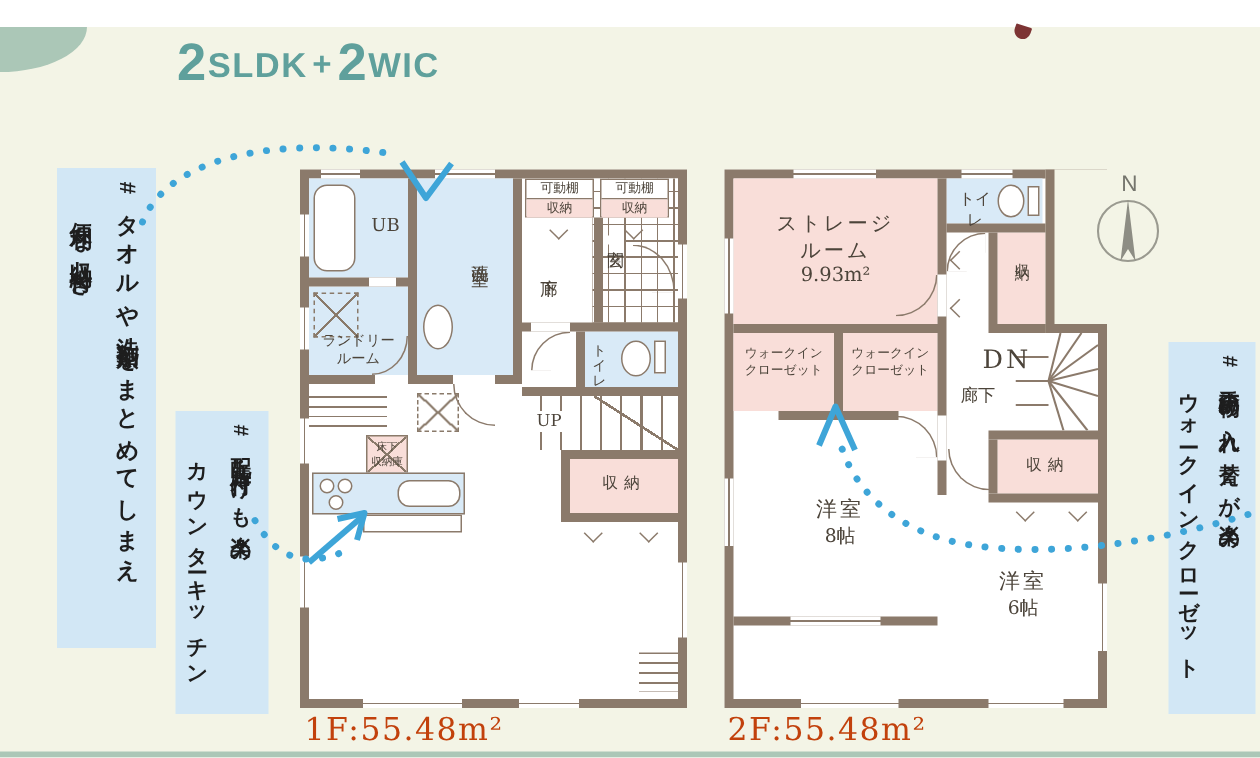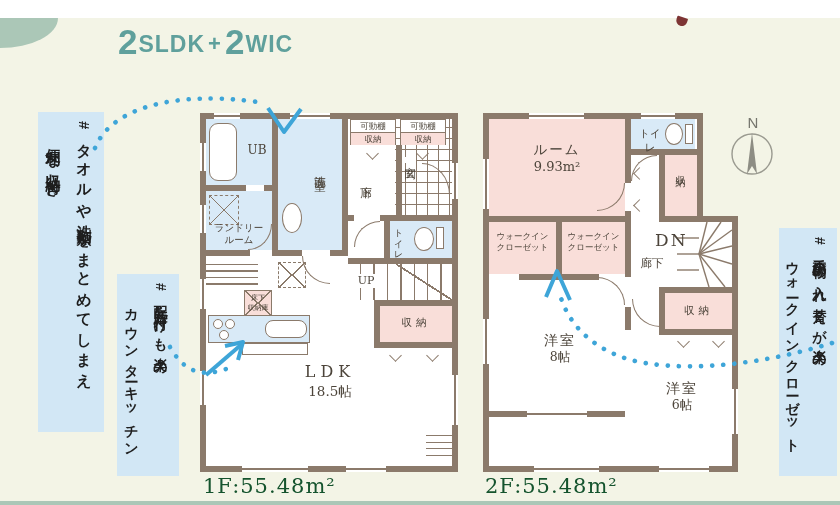--- a/index.html
+++ b/index.html
@@ -51,21 +51,21 @@
       repeating-linear-gradient(0deg,transparent 0 10px,#8b7a6b 10px 11px),
       repeating-linear-gradient(90deg,transparent 0 10px,#8b7a6b 10px 11px);}
   .tub{position:absolute;background:#fff;border:1.5px solid #8b7a6b;border-radius:9px;box-sizing:border-box;}
   .oval{position:absolute;background:#fff;border:1.4px solid #8b7a6b;border-radius:50%;box-sizing:border-box;}
   .rect{position:absolute;background:#fff;border:1.2px solid #8b7a6b;box-sizing:border-box;}
   .shelfbox{position:absolute;border:1px solid #8b7a6b;box-sizing:border-box;background:#fff;
       font-family:"DejaVu Serif","Liberation Serif",serif;color:#4c443a;text-align:center;}
   .shelfbox .r1{font-size:8.5px;line-height:12px;border-bottom:1px solid #8b7a6b;}
   .shelfbox .r2{font-size:8.5px;line-height:12px;background:#f9ded9;}
   .area-label{position:absolute;font-family:"DejaVu Serif","Liberation Serif",serif;
-      font-size:21px;color:#14532d;letter-spacing:1px;}
+      font-size:21px;color:#c2410c;letter-spacing:1px;}
   .arrows{position:absolute;left:0;top:0;pointer-events:none;}
   .compass-n{position:absolute;left:744px;top:114px;width:18px;text-align:center;
       font-size:15px;color:#75756d;}
   .compass-svg{position:absolute;left:727px;top:130px;}
 </style>
 </head>
 <body>
 
 <div class="bg"></div>
 <div class="corner-green"></div>
@@ -172,24 +172,20 @@
   <div class="rlabel vt" style="left:106px;top:48px;font-size:11.5px;">洗面室</div>
   <div class="rlabel" style="left:0;top:103px;width:66px;font-size:9.5px;">
     <div>ランドリー</div>
     <div>ルーム</div>
   </div>
   <div class="rlabel vt" style="left:152px;top:58px;font-size:11.5px;">廊下</div>
   <div class="rlabel vt" style="left:196px;top:38px;font-size:11px;background:#fff;padding:1px 0;">玄関</div>
   <div class="rlabel vt" style="left:186px;top:104px;font-size:9px;letter-spacing:0;">トイレ</div>
   <div class="rlabel" style="left:146px;top:155px;width:28px;font-size:11px;background:#fff;">UP</div>
   <div class="rlabel" style="left:174px;top:197px;width:72px;font-size:10.5px;letter-spacing:4px;">収納</div>
-  <div class="rlabel" style="left:78px;top:243px;width:92px;">
-    <div style="font-size:16px;letter-spacing:5px;">LDK</div>
-    <div style="font-size:13.5px;">18.5帖</div>
-  </div>
 </div>
 
 <div class="plan" style="left:483px;top:113px;width:243px;height:347px;">
 
   <div class="room pink" style="left:0;top:0;width:136px;height:97px;"></div>
   <div class="room blue" style="left:142px;top:0;width:64px;height:30px;"></div>
   <div class="room pink" style="left:176px;top:36px;width:32px;height:61px;"></div>
   <div class="room pink" style="left:0;top:103px;width:67px;height:52px;"></div>
   <div class="room pink" style="left:73px;top:103px;width:63px;height:52px;"></div>
   <div class="room pink" style="left:176px;top:174px;width:67px;height:36px;"></div>
@@ -243,20 +239,21 @@
   <div class="winh" style="left:40px;top:-6px;width:55px;"></div>
   <div class="winh" style="left:152px;top:-6px;width:34px;"></div>
   <div class="winv" style="left:-6px;top:40px;height:50px;"></div>
   <div class="winv" style="left:-6px;top:200px;height:45px;"></div>
   <div class="winh" style="left:38px;top:292px;width:60px;"></div>
   <div class="winh" style="left:45px;bottom:-6px;width:65px;"></div>
   <div class="winh" style="left:170px;bottom:-6px;width:50px;"></div>
   <div class="winv" style="right:-6px;top:270px;height:45px;"></div>
 
   <div class="rlabel" style="left:18px;top:22px;width:100px;">
+    <div style="font-size:13.5px;letter-spacing:2px;">ストレージ</div>
     <div style="font-size:13.5px;letter-spacing:2px;">ルーム</div>
     <div style="font-size:13px;">9.93m²</div>
   </div>
   <div class="rlabel" style="left:145px;top:8px;width:32px;font-size:10.5px;">トイレ</div>
   <div class="rlabel vt" style="left:185px;top:48px;font-size:10px;">収納</div>
   <div class="rlabel" style="left:0;top:112px;width:67px;font-size:8.5px;line-height:11px;">
     <div>ウォークイン</div>
     <div>クローゼット</div>
   </div>
   <div class="rlabel" style="left:73px;top:112px;width:63px;font-size:8.5px;line-height:11px;">

